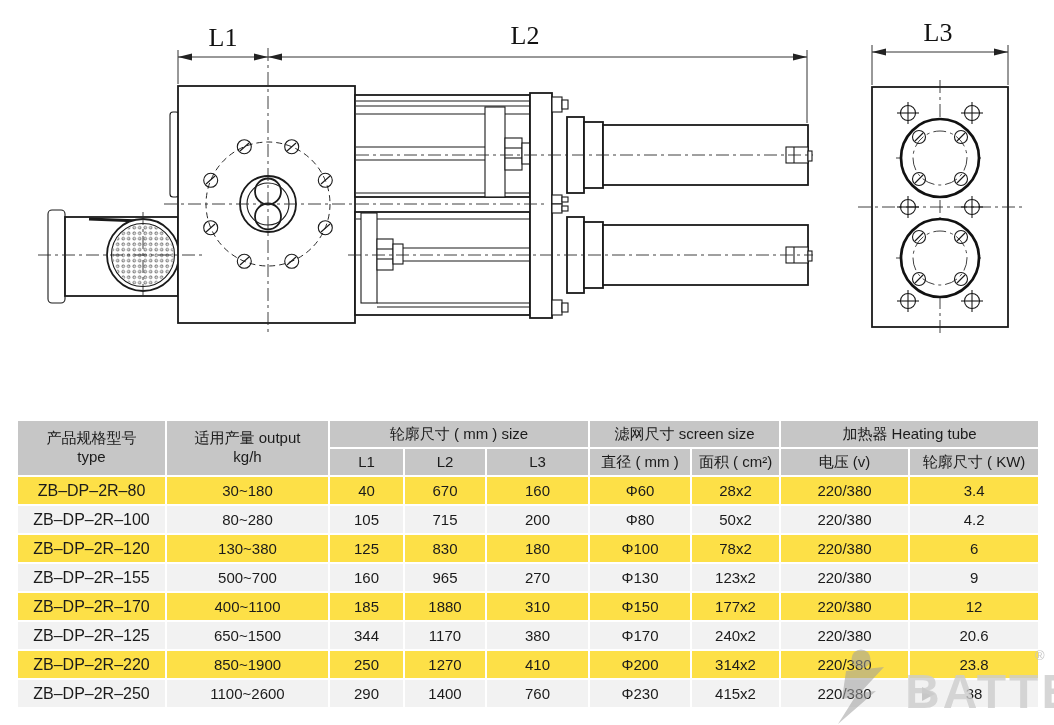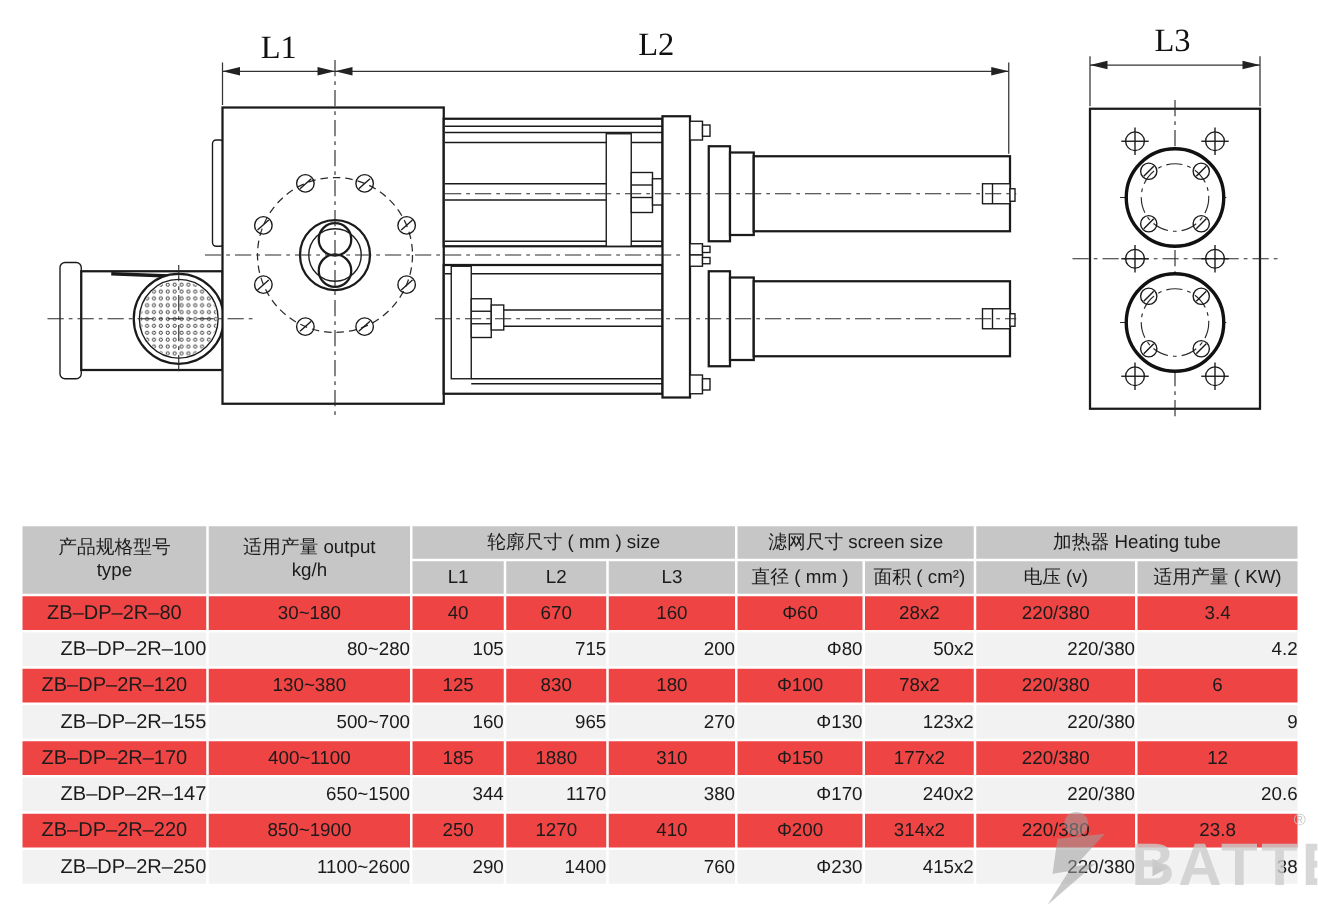--- a/index.html
+++ b/index.html
@@ -25,22 +25,22 @@
     font-size:15px;color:#1b1b1b;
   }
   #spec-table th{
     background:#c6c6c6;font-weight:normal;text-align:center;vertical-align:middle;
     white-space:pre-line;line-height:1.25;padding:1px 0;
   }
   #spec-table thead tr{height:26px;padding-left:17px;}
   #spec-table tbody tr{height:27px;}
   #spec-table td{text-align:center;vertical-align:middle;padding:0;}
   #spec-table td.model{font-size:16px;}
-  #spec-table tr.odd td{background:#ef4444;}
-  #spec-table tr.even td{background:#f2f2f2;text-align:right;}
+  #spec-table tr.odd td{background:#fde047;}
+  #spec-table tr.even td{background:#f2f2f2;}
   
   #watermark{position:absolute;left:0;top:0;pointer-events:none;z-index:5;}
   .wm-text{font:bold 48px "Liberation Sans",sans-serif;fill:#cdcdcd;opacity:.8;letter-spacing:3px;}
   .wm-reg{font:13px "Liberation Sans",sans-serif;fill:#c4c4c4;}
 </style>
 </head>
 <body>
 
 <svg id="drawing" width="1054" height="414" viewBox="0 0 1054 414">
   <defs>
@@ -273,21 +273,21 @@
       <th colspan="2">滤网尺寸 screen size</th>
       <th colspan="2">加热器 Heating tube</th>
     </tr>
     <tr>
       <th>L1</th>
       <th>L2</th>
       <th>L3</th>
       <th>直径 ( mm )</th>
       <th>面积 ( cm²)</th>
       <th>电压 (v)</th>
-      <th>适用产量 ( KW)</th>
+      <th>轮廓尺寸 ( KW)</th>
     </tr>
   </thead>
   <tbody>
       <tr class="odd">
         <td class="model">ZB–DP–2R–80</td>
         <td>30~180</td>
         <td>40</td>
         <td>670</td>
         <td>160</td>
         <td>Φ60</td>
@@ -333,21 +333,21 @@
         <td>400~1100</td>
         <td>185</td>
         <td>1880</td>
         <td>310</td>
         <td>Φ150</td>
         <td>177x2</td>
         <td>220/380</td>
         <td>12</td>
       </tr>
       <tr class="even">
-        <td class="model">ZB–DP–2R–147</td>
+        <td class="model">ZB–DP–2R–125</td>
         <td>650~1500</td>
         <td>344</td>
         <td>1170</td>
         <td>380</td>
         <td>Φ170</td>
         <td>240x2</td>
         <td>220/380</td>
         <td>20.6</td>
       </tr>
       <tr class="odd">

